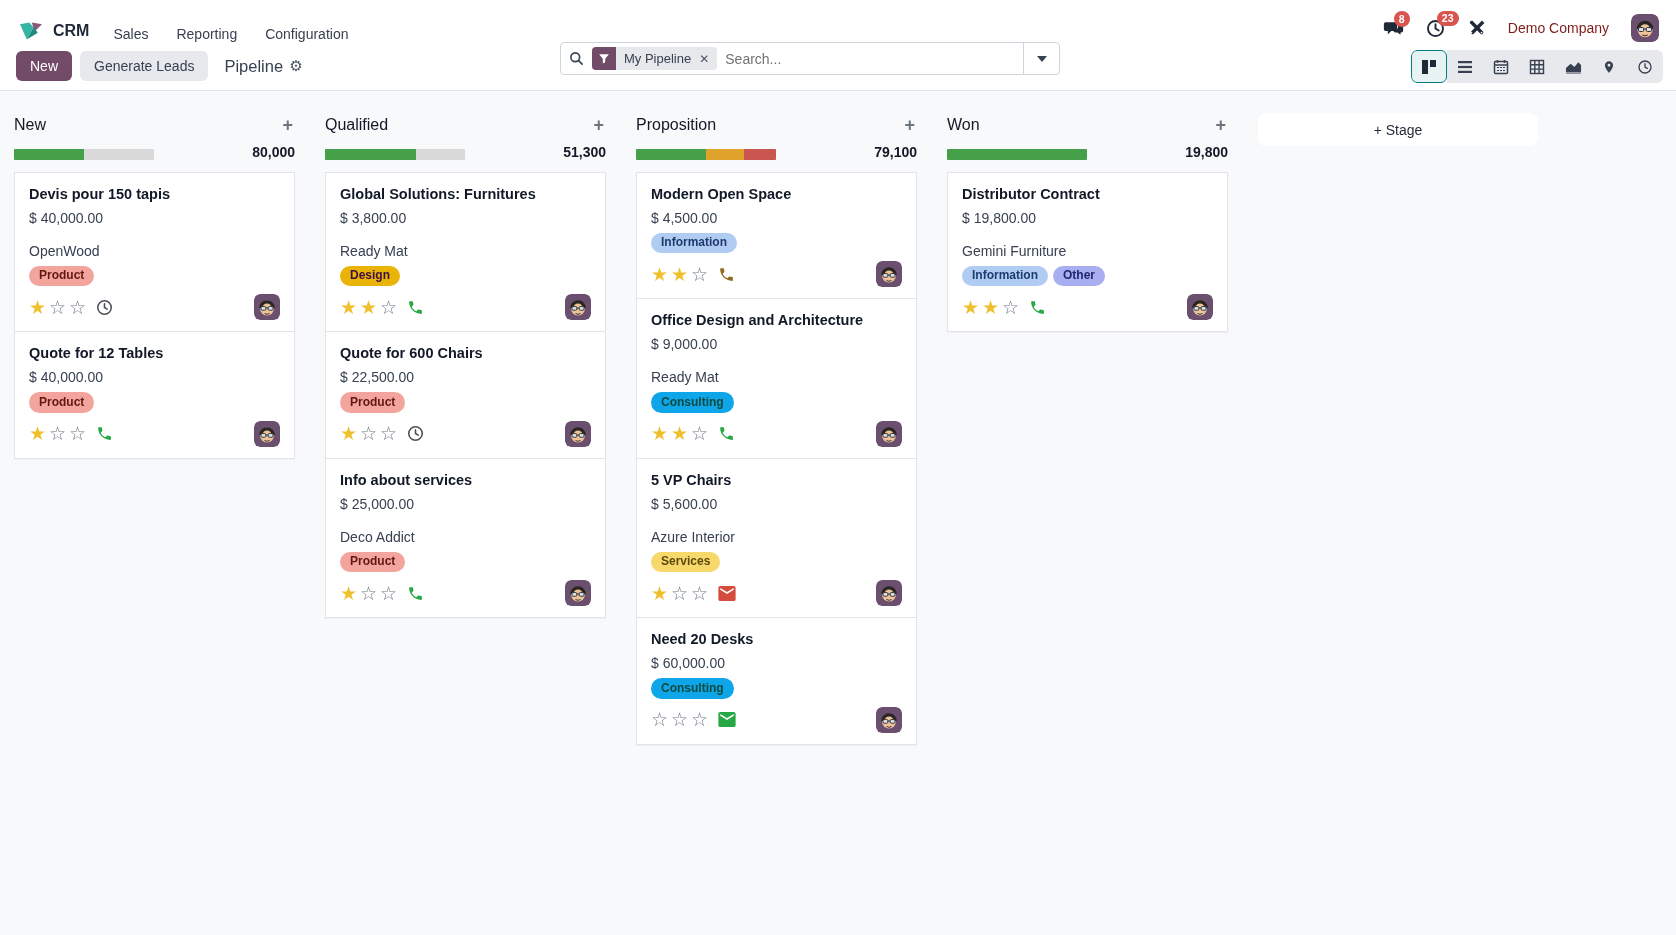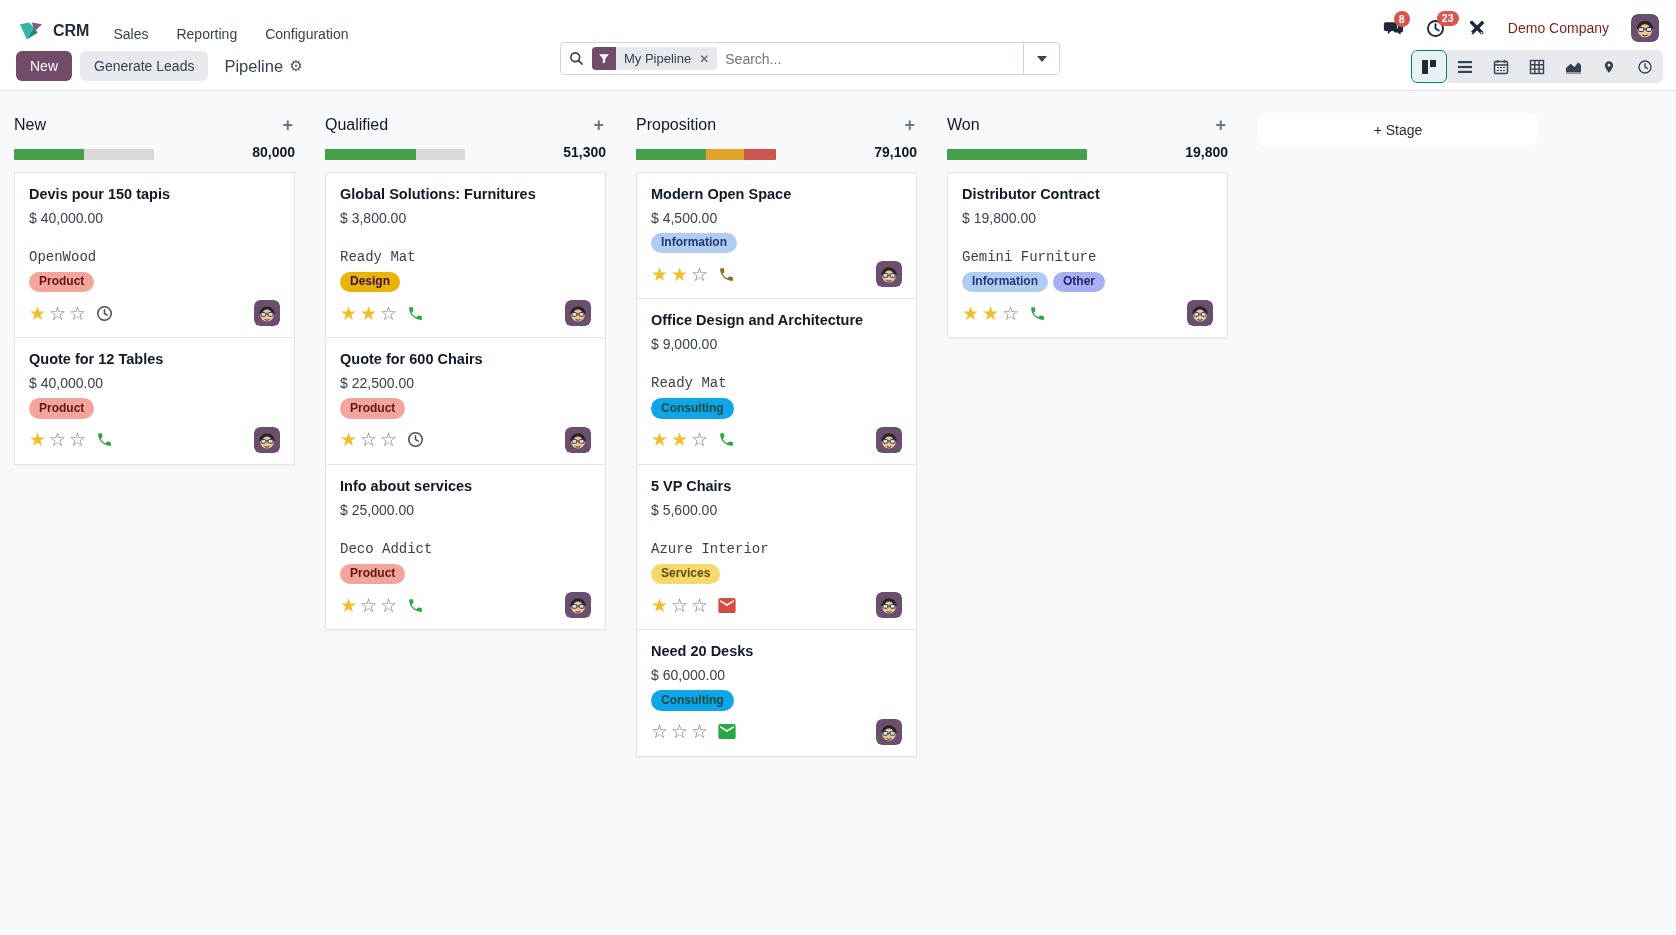--- a/index.html
+++ b/index.html
@@ -58,21 +58,21 @@
   .col-progress-row { display:flex; align-items:flex-end; justify-content:space-between; margin-top:9px; height:14px; }
   .pbar { width:140px; height:11px; background:#d9d9d9; display:flex; overflow:hidden; border-radius:1px; cursor:pointer; }
   .pseg { height:100%; }
   .col-total { font-size:14px; font-weight:700; color:#111827; }
   .card-stack { margin-top:12px; display:flex; flex-direction:column; }
   .kcard { background:#fff; border:1px solid #e2e4e8; padding:12px 14px 11px 14px; margin-top:-1px;
            cursor:pointer; box-shadow:0 1px 1px rgba(0,0,0,0.03); }
   .kcard:first-child { margin-top:0; }
   .kcard-title { font-size:14.5px; font-weight:600; color:#111827; line-height:1.3; }
   .kcard-amount { font-size:14px; color:#374151; margin-top:6px; }
-  .kcard-company { font-size:14px; color:#374151; margin-top:23px;font-family:Liberation Mono, monospace; }
+  .kcard-company { font-size:14px; color:#374151; margin-top:17px; }
   .tag-row { margin-top:7px; display:flex; gap:5px; flex-wrap:wrap; }
   .tag { font-size:12px; font-weight:600; padding:2.5px 10px; border-radius:20px; line-height:1.3; }
   .tag-red    { background:#f3a59d; color:#61180f; }
   .tag-purple { background:#eab308; color:#3e0e44; }
   .tag-blue   { background:#b1ccf2; color:#1f3a6e; }
   .tag-teal   { background:#0ea5e9; color:#0e4b3f; }
   .tag-yellow { background:#f6d86b; color:#5f4a0e; }
   .tag-indigo { background:#a8aeef; color:#20276f; }
   .kcard-bottom { margin-top:8px; display:flex; align-items:center; }
   .stars { display:flex; gap:3px; font-size:19px; line-height:1; cursor:pointer; }

